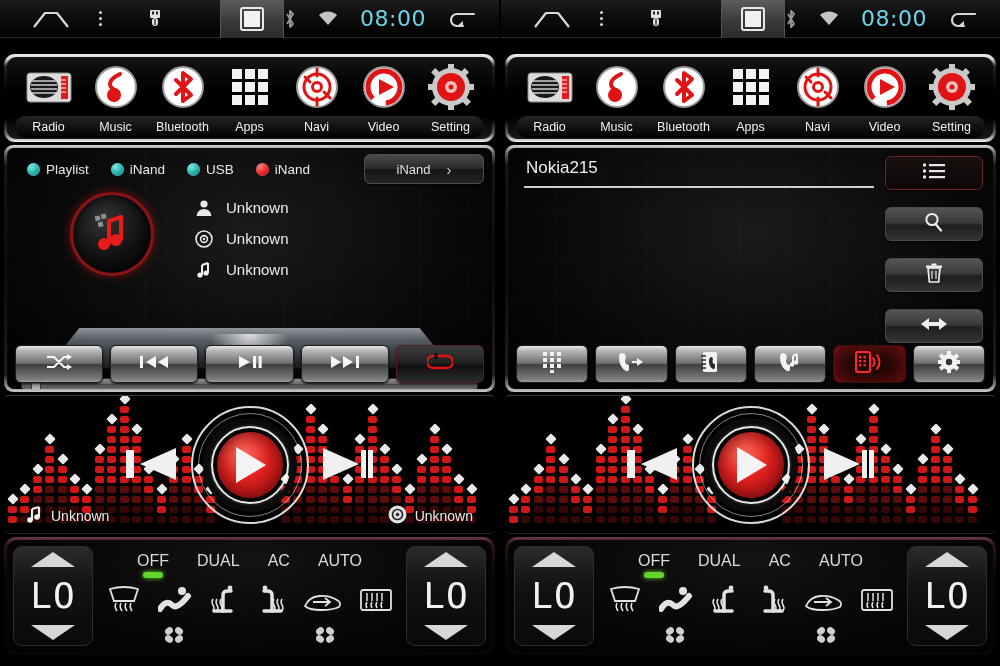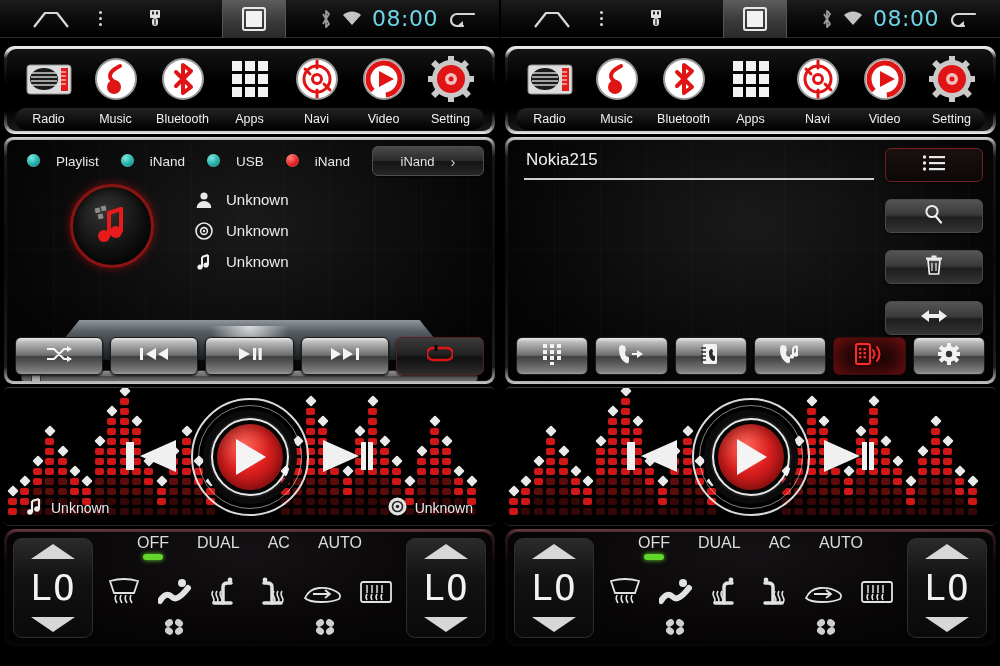--- a/index.html
+++ b/index.html
@@ -14,40 +14,40 @@
   .screen.right { margin-left: 2px; }
 
   
   .statusbar {
     height: 38px; width: 100%;
     background: linear-gradient(to bottom, #1c1c1c 0%, #0d0d0d 45%, #000 100%);
     display: flex; align-items: center; position: relative;
     border-bottom: 1px solid #2b2b2b;
   }
   .sb-left { display: flex; align-items: center; gap: 0; flex: 1; padding-left: 30px; }
-  .sb-right { display: flex; align-items: center; gap: 9px; flex: 1; justify-content: flex-end; padding-right: 22px; }
+  .sb-right { display: flex; align-items: center; gap: 21px; flex: 1; justify-content: flex-end; padding-right: 22px; }
   .sb-center {
     width: 64px; height: 38px;
     background: linear-gradient(to bottom, #5d5d5d 0%, #3a3a3a 55%, #2a2a2a 100%);
     display: flex; align-items: center; justify-content: center;
     border-left: 1px solid #555; border-right: 1px solid #555;
   }
   .sb-icon { display: flex; align-items: center; justify-content: center; }
   .home-ico { width: 42px; }
   .dots-ico { width: 56px; display: flex; flex-direction: column; align-items: center; gap: 3px; }
   .dots-ico i { width: 3px; height: 3px; background: #d8d8d8; border-radius: 50%; display: block; }
   .usb-ico { width: 54px; }
   .clock {
     color: #6fd4e8; font-size: 22px; letter-spacing: 0.5px;
     font-family: "DejaVu Sans", sans-serif; font-weight: 400;
   }
 
   
   .dock {
-    margin: 8px 4px 0 4px; height: 88px;
+    margin: 16px 4px 0 4px; height: 88px;
     border-radius: 11px;
     background: linear-gradient(to bottom, #f2f2f2 0%, #cfcfcf 6%, #202020 14%, #000 45%, #000 74%, #5a5a5a 90%, #f4f4f4 100%);
     padding: 3px; position: relative;
   }
   .dock-inner {
     width: 100%; height: 100%; border-radius: 9px;
     background: linear-gradient(to bottom, #141414 0%, #000 40%, #000 72%, #1a1a1a 100%);
     position: relative; overflow: hidden;
   }
   .dock-icons { display: flex; height: 58px; align-items: center; justify-content: space-around; padding: 2px 8px 0 8px; }
@@ -72,21 +72,21 @@
     background:
       repeating-linear-gradient(90deg, rgba(255,255,255,0.020) 0 1px, transparent 1px 46px),
       repeating-linear-gradient(0deg, rgba(255,255,255,0.016) 0 1px, transparent 1px 44px),
       radial-gradient(ellipse at 50% 35%, #1a1a1a 0%, #060606 70%, #000 100%);
     border-radius: 7px; position: relative; overflow: hidden;
   }
   .media-panel { height: 247px; }
   .media-inner { height: 100%; }
 
   .source-row { display: flex; align-items: center; height: 38px; padding: 4px 8px 0 20px; }
-  .src-opt { display: flex; align-items: flex-start; gap: 16px; margin-right: 22px; cursor: pointer; }
+  .src-opt { display: flex; align-items: center; gap: 6px; margin-right: 22px; cursor: pointer; }
   .src-dot {
     width: 13px; height: 13px; border-radius: 50%;
     background: radial-gradient(circle at 35% 30%, #7fe9e4 0%, #1aada6 55%, #0d6b67 100%);
     box-shadow: 0 0 2px rgba(0,0,0,0.9), inset 0 0 2px rgba(255,255,255,0.5);
   }
   .src-dot.active {
     background: radial-gradient(circle at 35% 30%, #ff8080 0%, #e51d1d 55%, #8d0b0b 100%);
   }
   .src-label { color: #e8e8e8; font-size: 13.5px; }
   .src-select {
@@ -231,21 +231,21 @@
     display: flex; flex-direction: column; align-items: center; justify-content: space-between;
     padding: 5px 0; cursor: pointer;
   }
   .temp-left { left: 6px; }
   .temp-right { right: 6px; }
   .arrow-up { width: 0; height: 0; border-left: 22px solid transparent; border-right: 22px solid transparent; border-bottom: 15px solid #d7d7d7; cursor: pointer; }
   .arrow-dn { width: 0; height: 0; border-left: 22px solid transparent; border-right: 22px solid transparent; border-top: 15px solid #d7d7d7; cursor: pointer; }
   .temp-val { color: #f2f2f2; font-size: 36px; font-family: "DejaVu Sans Mono", monospace; letter-spacing: 1px; line-height: 1; }
   .hv-top {
     position: absolute; left: 92px; right: 92px; top: 2px; height: 28px;
-    display: flex; align-items: flex-start; justify-content: center; gap: 28px;
+    display: flex; align-items: flex-end; justify-content: center; gap: 28px;
   }
   .hv-mode { color: #dcdcdc; font-size: 16px; position: relative; cursor: pointer; }
   .hv-led { position: absolute; left: 50%; transform: translateX(-50%); bottom: -8px; width: 20px; height: 6px; border-radius: 3px; background: #62d62a; box-shadow: 0 0 5px #62d62a; }
   .hv-icons {
     position: absolute; left: 92px; right: 92px; top: 36px; height: 48px;
     display: flex; align-items: center; justify-content: space-around;
   }
   .hv-ico { cursor: pointer; display: flex; align-items: center; justify-content: center; }
   .hv-fans {
     position: absolute; left: 92px; right: 92px; bottom: 4px; height: 26px;

